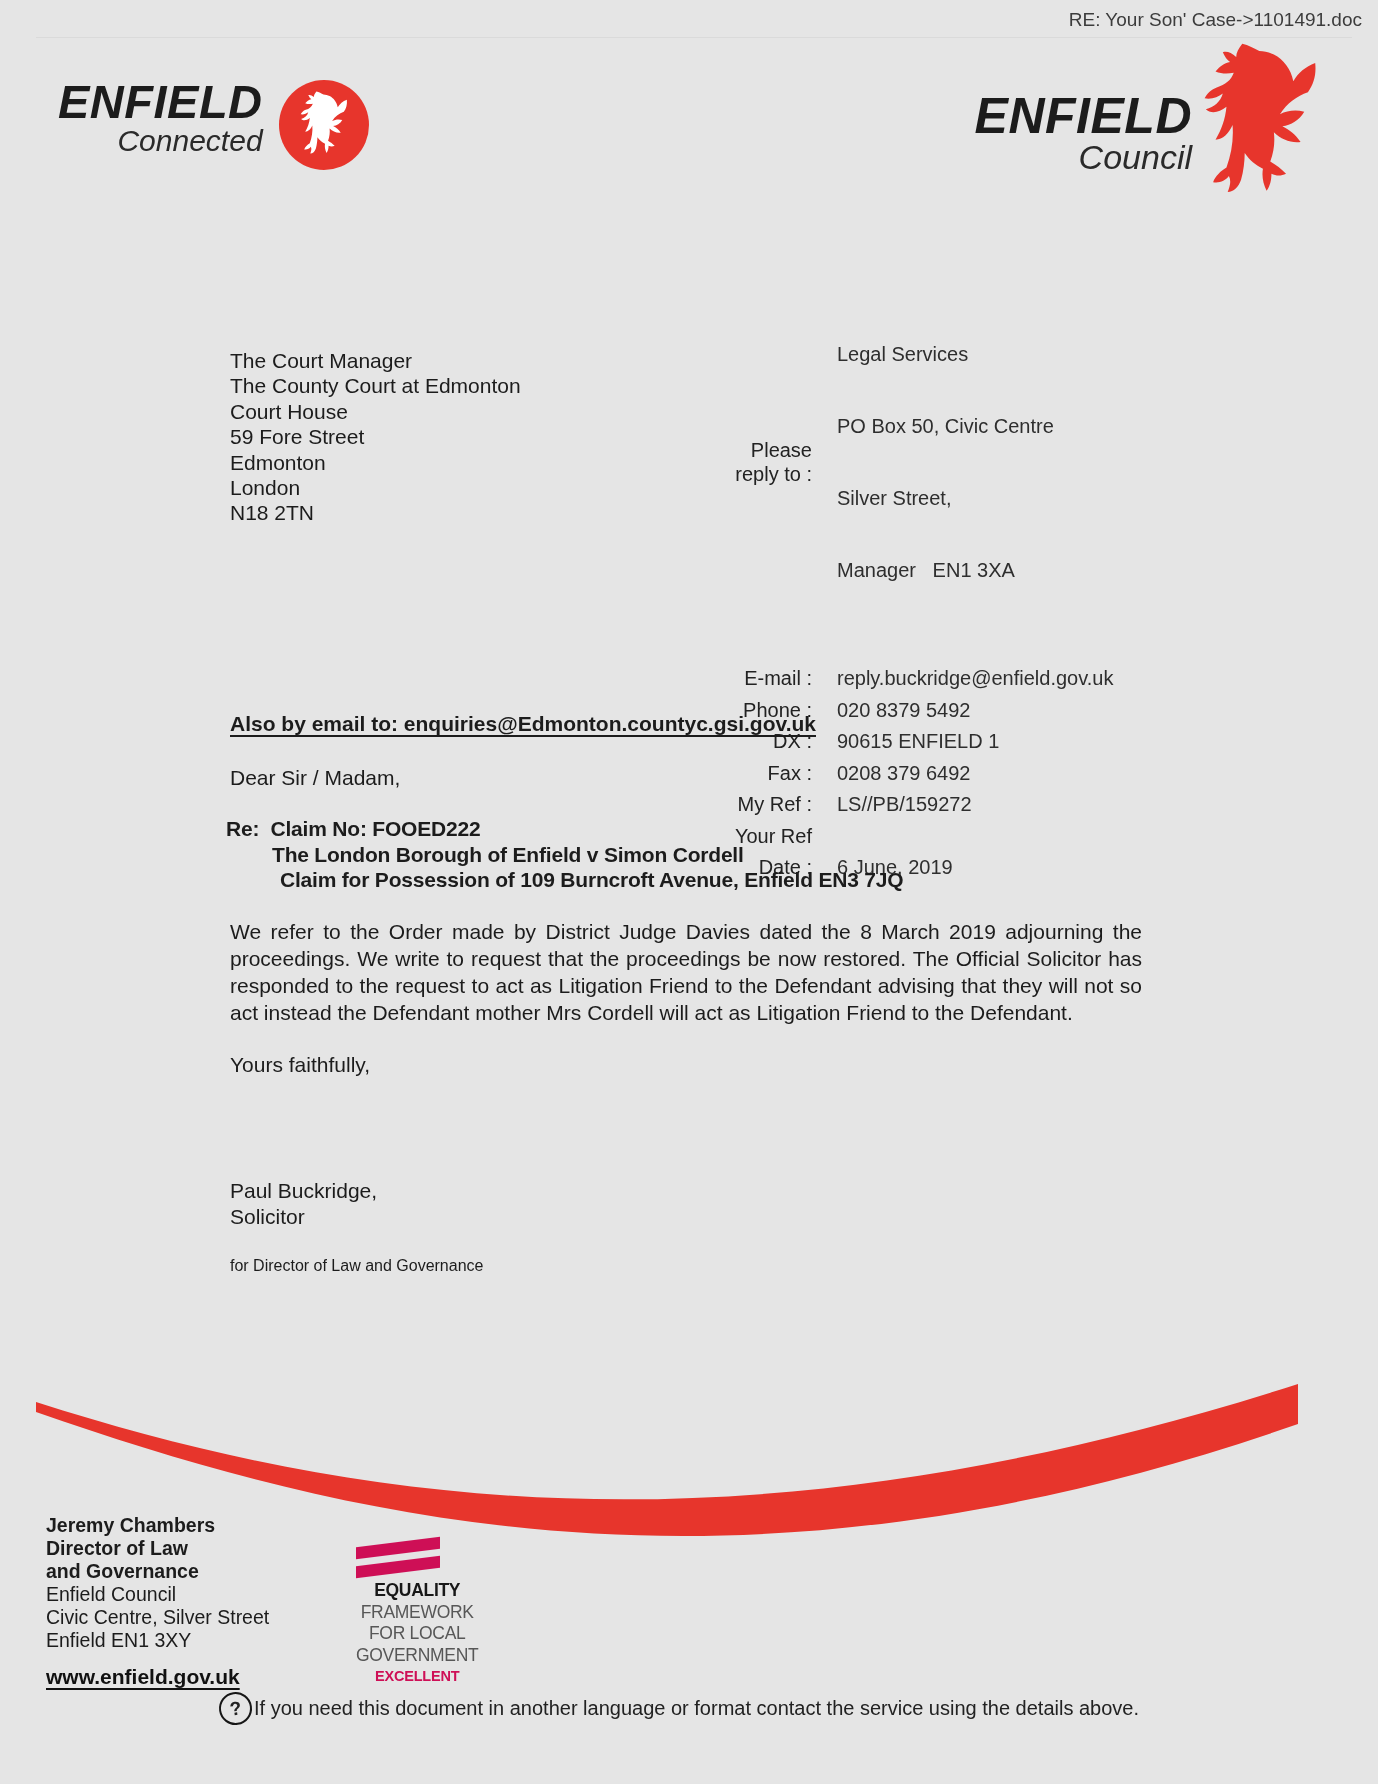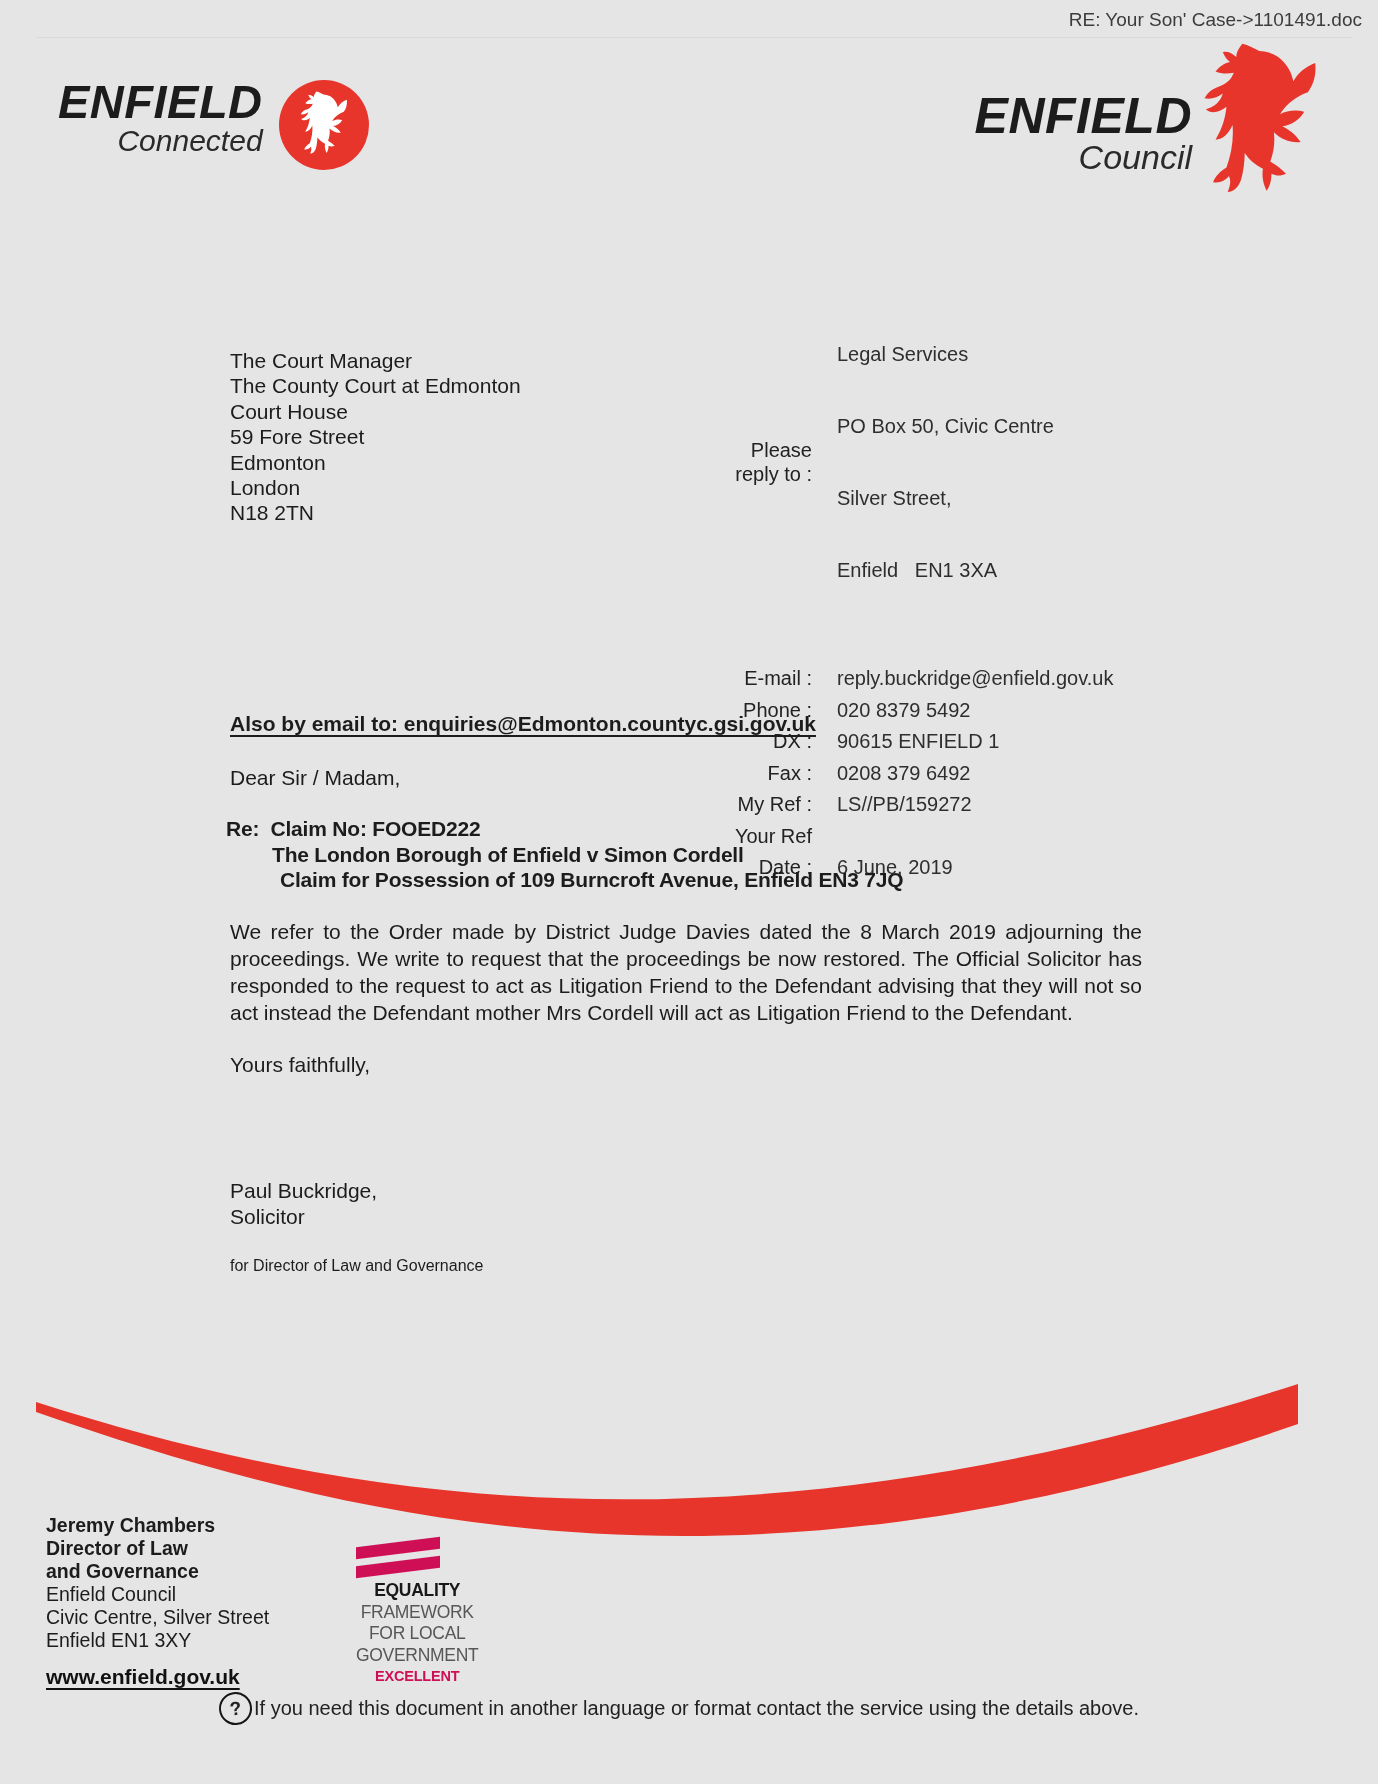--- a/index.html
+++ b/index.html
@@ -113,21 +113,21 @@
   <div class="reply">
     <div class="reply-row">
       <div class="reply-label">
         <div>Please</div>
         <div>reply to :</div>
       </div>
       <div class="reply-val pre">
         <div>Legal Services</div>
         <div>PO Box 50, Civic Centre</div>
         <div>Silver Street,</div>
-        <div class="pre">Enfield   EN1 3XA</div>
+        <div class="pre">Manager   EN1 3XA</div>
       </div>
     </div>
     <div class="fields">
       <div class="field-row">
         <div class="field-label">E-mail :</div>
         <div class="field-value">reply.buckridge@enfield.gov.uk</div>
       </div>
       <div class="field-row">
         <div class="field-label">Phone :</div>
         <div class="field-value">020 8379 5492</div>

